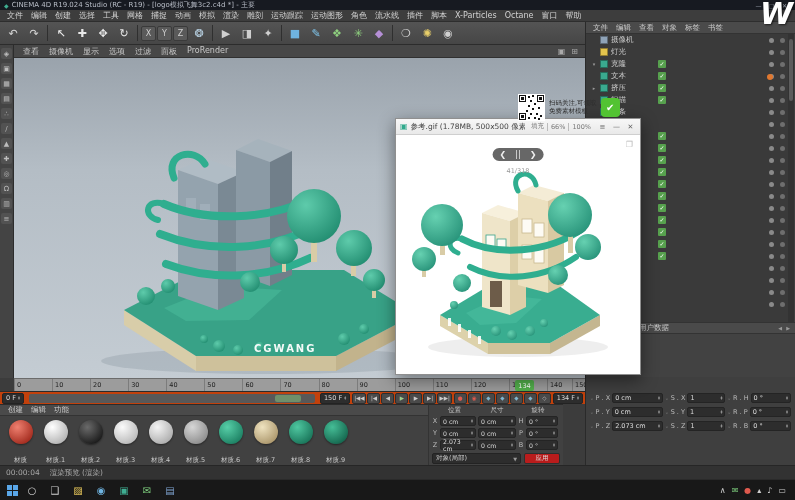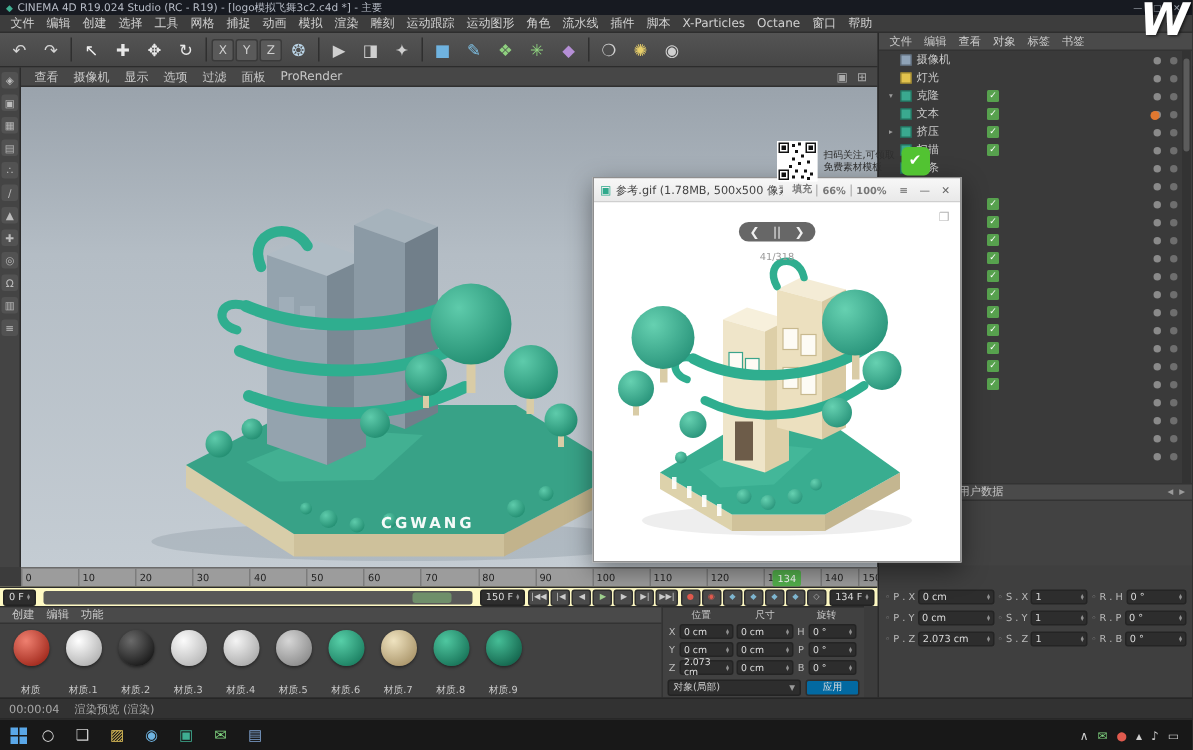--- a/index.html
+++ b/index.html
@@ -97,21 +97,21 @@
     padding:1px 6px;border-radius:2px;}
 
   
   #timeline-ruler{position:absolute;left:14px;top:378px;width:571px;height:13px;background:#9c9c9c;
     border-top:1px solid #6b6b6b;overflow:hidden;}
   .tick{position:absolute;top:0;height:100%;border-left:1px solid #7c7c7c;padding-left:2px;
     font-size:6.5px;color:#1e1e1e;display:flex;align-items:center;}
   .playhead{position:absolute;left:calc(89.33% - 9px);top:1px;width:19px;height:11px;background:#53b04c;
     border-radius:2px;color:#fff;font-size:6.5px;display:flex;align-items:center;justify-content:center;z-index:2;}
 
-  #transport-bar{position:absolute;left:0;top:391px;width:585px;height:13px;background:#fef9c3;
+  #transport-bar{position:absolute;left:0;top:391px;width:585px;height:13px;background:#c2410c;
     border-top:1px solid #2b2b2b;display:flex;align-items:center;gap:2px;padding:0 2px;}
   .tp-field{background:#2d2d2d;border:1px solid #232323;border-radius:2px;color:#ddd;font-size:6.5px;
     height:11px;display:flex;align-items:center;padding:0 3px;gap:2px;white-space:nowrap;}
   .tp-slider{flex:1;height:9px;background:#585858;border-radius:2px;position:relative;margin:0 3px;}
   .tp-thumb{position:absolute;left:86%;top:1px;width:26px;height:7px;background:#6f8f6a;border-radius:2px;}
   .tp-group{display:flex;gap:1px;align-items:center;}
   .tp-btn{min-width:13px;height:11px;background:#4a4a4a;border:1px solid #2e2e2e;border-radius:2px;
     color:#ccc;font-size:5.5px;display:flex;align-items:center;justify-content:center;padding:0 1px;}
 
   
@@ -121,34 +121,34 @@
     color:#c9c9c9;padding:0 4px;border-bottom:1px solid #333;}
   .mp-menu-item{padding:0 4px;}
   .mp-swatches{display:flex;gap:6px;padding:4px 6px;}
   .mat{width:29px;display:flex;flex-direction:column;align-items:center;gap:12px;}
   .mat-ball{width:24px;height:24px;border-radius:50%;
     background:radial-gradient(circle at 35% 30%,var(--c1,#fff),var(--c2,#888));
     box-shadow:0 1px 2px rgba(0,0,0,.45);}
   .mat-name{font-size:6.5px;color:#c9c9c9;white-space:nowrap;}
 
   
-  #coord-manager{position:absolute;left:441px;top:404px;width:135px;height:61px;background:#414141;
+  #coord-manager{position:absolute;left:428px;top:404px;width:135px;height:61px;background:#414141;
     border-top:1px solid #2b2b2b;border-left:1px solid #333;padding:1px 3px;}
   .cm-headers{display:flex;font-size:6.5px;color:#c9c9c9;height:9px;align-items:center;}
   .cm-h1{width:45px;text-align:center;} .cm-h2{width:40px;text-align:center;} .cm-h3{width:42px;text-align:center;}
   .cm-row{display:flex;align-items:center;gap:2px;height:12px;font-size:6.5px;color:#bbb;}
   .cm-axis{width:6px;text-align:center;}
   .cm-field{background:#2d2d2d;border:1px solid #242424;border-radius:2px;height:10px;display:flex;
     align-items:center;justify-content:space-between;padding:0 2px;color:#ddd;font-size:6.2px;}
   .cm-f1{width:36px;} .cm-f2{width:38px;} .cm-f3{width:32px;}
   .cm-footer{display:flex;gap:3px;margin-top:2px;height:11px;}
   .cm-select{flex:1;background:#2d2d2d;border:1px solid #232323;border-radius:2px;font-size:6.5px;
     color:#ccc;display:flex;align-items:center;justify-content:space-between;padding:0 3px;}
   .cm-caret{font-size:5px;color:#999;}
-  .cm-apply{width:36px;background:#0369a1;border:1px solid #2e2e2e;border-radius:2px;font-size:6.5px;
+  .cm-apply{width:36px;background:#b91c1c;border:1px solid #2e2e2e;border-radius:2px;font-size:6.5px;
     color:#ddd;display:flex;align-items:center;justify-content:center;}
 
   
   #status-bar{position:absolute;left:0;top:465px;width:795px;height:14px;background:#323232;
     border-top:1px solid #262626;display:flex;align-items:center;font-size:7.5px;color:#a8a8a8;
     padding:0 6px;gap:10px;}
   #taskbar{position:absolute;left:0;top:479px;width:795px;height:21px;background:#181818;
     border-top:1px solid #2a2a2a;display:flex;align-items:center;padding:0 5px;z-index:40;}
   .tk-start{display:grid;grid-template-columns:5px 5px;grid-template-rows:5px 5px;gap:1px;margin:0 6px 0 2px;}
   .wl{background:#5aa7e8;}
@@ -159,21 +159,21 @@
   .tk-tray{display:flex;align-items:center;gap:6px;padding-right:4px;}
   .tray-icon{font-size:8px;color:#cfcfcf;}
 
   
   #viewer{position:absolute;left:395px;top:118px;width:246px;height:257px;background:#fff;
     border:1px solid #8f8f8f;box-shadow:0 5px 16px rgba(0,0,0,.45);z-index:50;}
   .vw-titlebar{height:16px;background:linear-gradient(#f7f7f7,#e9e9e9);border-bottom:1px solid #cfcfcf;
     display:flex;align-items:center;padding:0 4px;gap:3px;font-size:7.5px;color:#444;}
   .vw-icon{color:#2fa98c;font-size:8px;}
   .vw-title{flex:1;white-space:nowrap;overflow:hidden;}
-  .vw-zoom{color:#777;font-size:6.5px;display:flex;align-items:center;font-weight:bold;}
+  .vw-zoom{color:#777;font-size:6.5px;display:flex;align-items:center;}
   .vw-zoom span{padding:0 3px;}
   .vw-zoom span + span{border-left:1px solid #bbb;}
   .vw-btn{width:11px;text-align:center;color:#666;font-size:7px;}
   .vw-body{position:absolute;top:16px;left:0;right:0;bottom:0;background:#fff;overflow:hidden;}
   .vw-nav{position:absolute;top:13px;left:50%;transform:translateX(-50%);background:rgba(70,70,70,.82);
     border-radius:9px;display:flex;align-items:center;padding:2px 7px;gap:9px;color:#f0f0f0;
     font-size:8px;z-index:5;}
   .vw-count{position:absolute;top:32px;left:50%;transform:translateX(-50%);font-size:6.5px;color:#999;z-index:5;}
   .vw-corner-icon{position:absolute;top:5px;right:7px;font-size:8px;color:#b5b5b5;z-index:5;}
 

